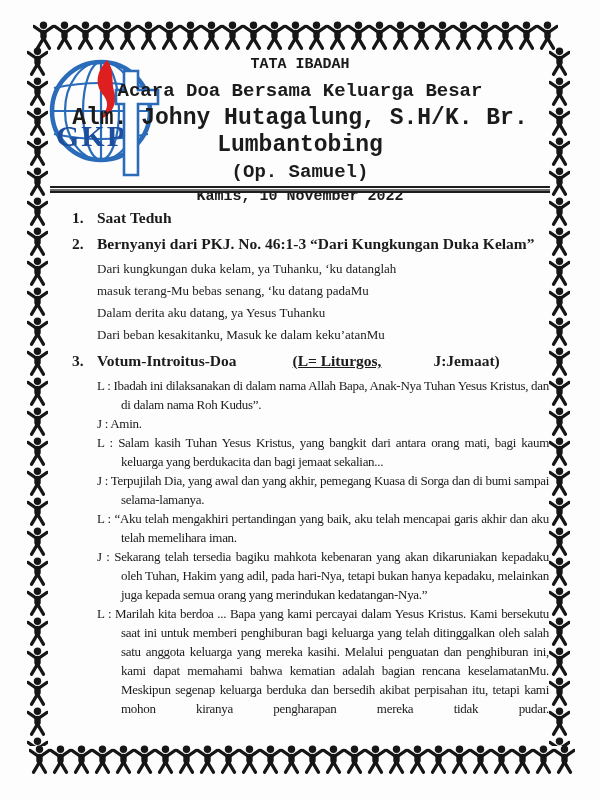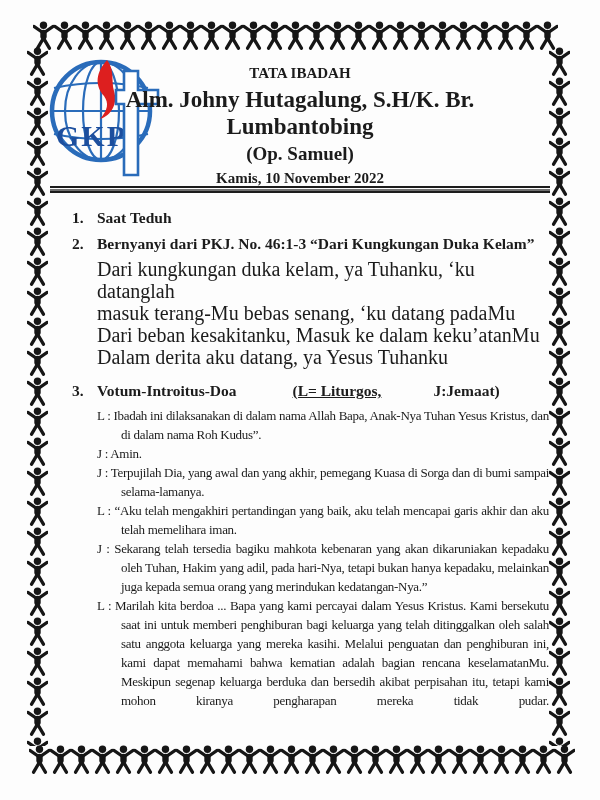--- a/index.html
+++ b/index.html
@@ -9,38 +9,38 @@
     font-family:"Liberation Serif","DejaVu Serif",serif;color:#1b1b1b;
   }
   
   .chain{position:absolute;display:flex;overflow:hidden;}
   .chain.h{flex-direction:row;height:30px;}
   .chain.v{flex-direction:column;width:21px;}
   .chain svg{flex:0 0 auto;display:block;}
   
   .logo{position:absolute;left:46px;top:58px;width:122px;height:124px;z-index:1;}
   
-  .header{position:absolute;left:50px;top:60px;width:500px;text-align:center;z-index:2;font-weight:bold;}
+  .header{position:absolute;left:50px;top:52px;width:500px;text-align:center;z-index:2;font-weight:bold;font-family:Liberation Mono, monospace;}
   .header .t1{font-size:15px;line-height:26px;}
   .header .t2{font-size:19px;line-height:27px;}
   .header .t3{font-size:23px;line-height:27px;}
   .header .t4{font-size:19px;line-height:27px;}
   .header .t5{font-size:15px;line-height:22px;}
   .rule{
     position:absolute;left:50px;top:186px;width:500px;height:7px;z-index:2;
     background:linear-gradient(#1c1c1c 0 2px,#fdfdfd 2px 3px,#6f6f6f 3px 4.5px,#fdfdfd 4.5px 5px,#1c1c1c 5px 7px);
   }
   
   .content{position:absolute;left:72px;top:206px;width:477px;z-index:2;}
   .item-row{display:flex;font-weight:bold;font-size:15.5px;line-height:24px;margin-bottom:2px;}
   .item-row .num{width:25px;flex:0 0 25px;}
   .item-row .item-title{flex:1;}
   .legend-left{margin-left:56px;text-decoration:underline;}
   .legend-right{margin-left:52px;}
-  .lyrics{margin-left:25px;font-size:20px;line-height:22px;margin-bottom:11px;}
+  .lyrics{margin-left:25px;font-size:13px;line-height:22px;margin-bottom:3px;}
   .dialogue{margin-left:25px;margin-top:3px;font-size:13px;line-height:19px;letter-spacing:-0.3px;}
   .dlg{margin:0;padding-left:24px;text-indent:-24px;text-align:justify;}
   .dlg.justify-last{text-align-last:justify;}
 </style>
 </head>
 <body>
 
 <div class="page">
 
   <div class="chain h" style="left:33px;top:20px;width:527px;">
@@ -658,52 +658,54 @@
         <path d="M8 76 Q55 86 102 76"></path>
       </g>
     </g>
     <text x="10" y="88" font-size="30" font-weight="bold" letter-spacing="2" font-family="Liberation Serif, serif" fill="#1d4f9e">GKPI</text>
     <path d="M61 2 C47 18 51 30 58 38 C63 45 62 52 54 61 C66 57 72 45 68 33 C65 23 69 12 61 2 Z" fill="#dd1f1f"></path>
     <path fill="#ffffff" stroke-width="2.6" d="M78 13 H92 V32 H112 V46 H92 V117 H78 V46 H70 V32 H78 Z" stroke="#2a6cba"></path>
   </svg>
 
   <div class="header">
     <div class="t1">TATA IBADAH</div>
+    <div class="t2">Acara Doa Bersama Keluarga Besar</div>
     <div class="t3">Alm. Johny Hutagalung, S.H/K. Br. Lumbantobing</div>
     <div class="t4">(Op. Samuel)</div>
     <div class="t5">Kamis, 10 November 2022</div>
   </div>
   <div class="rule"></div>
 
   <div class="content">
 
     <div class="item-row">
       <span class="num">1.</span>
       <span class="item-title">Saat Teduh</span>
     </div>
 
     <div class="item-row">
       <span class="num">2.</span>
       <span class="item-title">Bernyanyi dari PKJ. No. 46:1-3 “Dari Kungkungan Duka Kelam”</span>
     </div>
     <div class="lyrics">
       <div>Dari kungkungan duka kelam,  ya Tuhanku, ‘ku datanglah</div>
       <div>masuk terang-Mu bebas senang, ‘ku datang padaMu</div>
+      <div>Dalam derita aku datang, ya Yesus Tuhanku</div>
       <div>Dari beban kesakitanku, Masuk ke dalam keku’atanMu</div>
-      <div>Dalam derita aku datang, ya Yesus Tuhanku</div>
     </div>
 
     <div class="item-row">
       <span class="num">3.</span>
       <span class="item-title"><span>Votum-Introitus-Doa</span><span class="legend-left">(L= Liturgos,</span><span class="legend-right">J:Jemaat)</span></span>
     </div>
 
     <div class="dialogue">
       <p class="dlg"><span>L :</span> <span>Ibadah ini dilaksanakan di dalam nama Allah Bapa, Anak-Nya Tuhan Yesus Kristus, dan di dalam nama Roh Kudus”.</span></p>
       <p class="dlg"><span>J :</span> <span>Amin.</span></p>
+      <p class="dlg"><span>L :</span> <span>Salam kasih Tuhan Yesus Kristus, yang bangkit dari antara orang mati, bagi kaum keluarga yang berdukacita dan bagi jemaat sekalian...</span></p>
       <p class="dlg"><span>J :</span> <span>Terpujilah Dia, yang awal dan yang akhir, pemegang Kuasa di Sorga dan di bumi sampai selama-lamanya.</span></p>
       <p class="dlg"><span>L :</span> <span>“Aku telah mengakhiri pertandingan yang baik, aku telah mencapai garis akhir dan aku telah memelihara iman.</span></p>
       <p class="dlg"><span>J :</span> <span>Sekarang telah tersedia bagiku mahkota kebenaran yang akan dikaruniakan kepadaku oleh Tuhan, Hakim yang adil, pada hari-Nya, tetapi bukan hanya kepadaku, melainkan juga kepada semua orang yang merindukan kedatangan-Nya.”</span></p>
       <p class="dlg justify-last"><span>L :</span> <span>Marilah kita berdoa ... Bapa yang kami percayai dalam Yesus Kristus. Kami bersekutu saat ini untuk memberi penghiburan bagi keluarga yang telah ditinggalkan oleh salah satu anggota keluarga yang mereka kasihi. Melalui penguatan dan penghiburan ini, kami dapat memahami bahwa kematian adalah bagian rencana keselamatanMu. Meskipun segenap keluarga berduka dan bersedih akibat perpisahan itu, tetapi kami mohon kiranya pengharapan mereka tidak pudar.</span></p>
     </div>
   </div>
 
 </div>
 
 </body></html>

